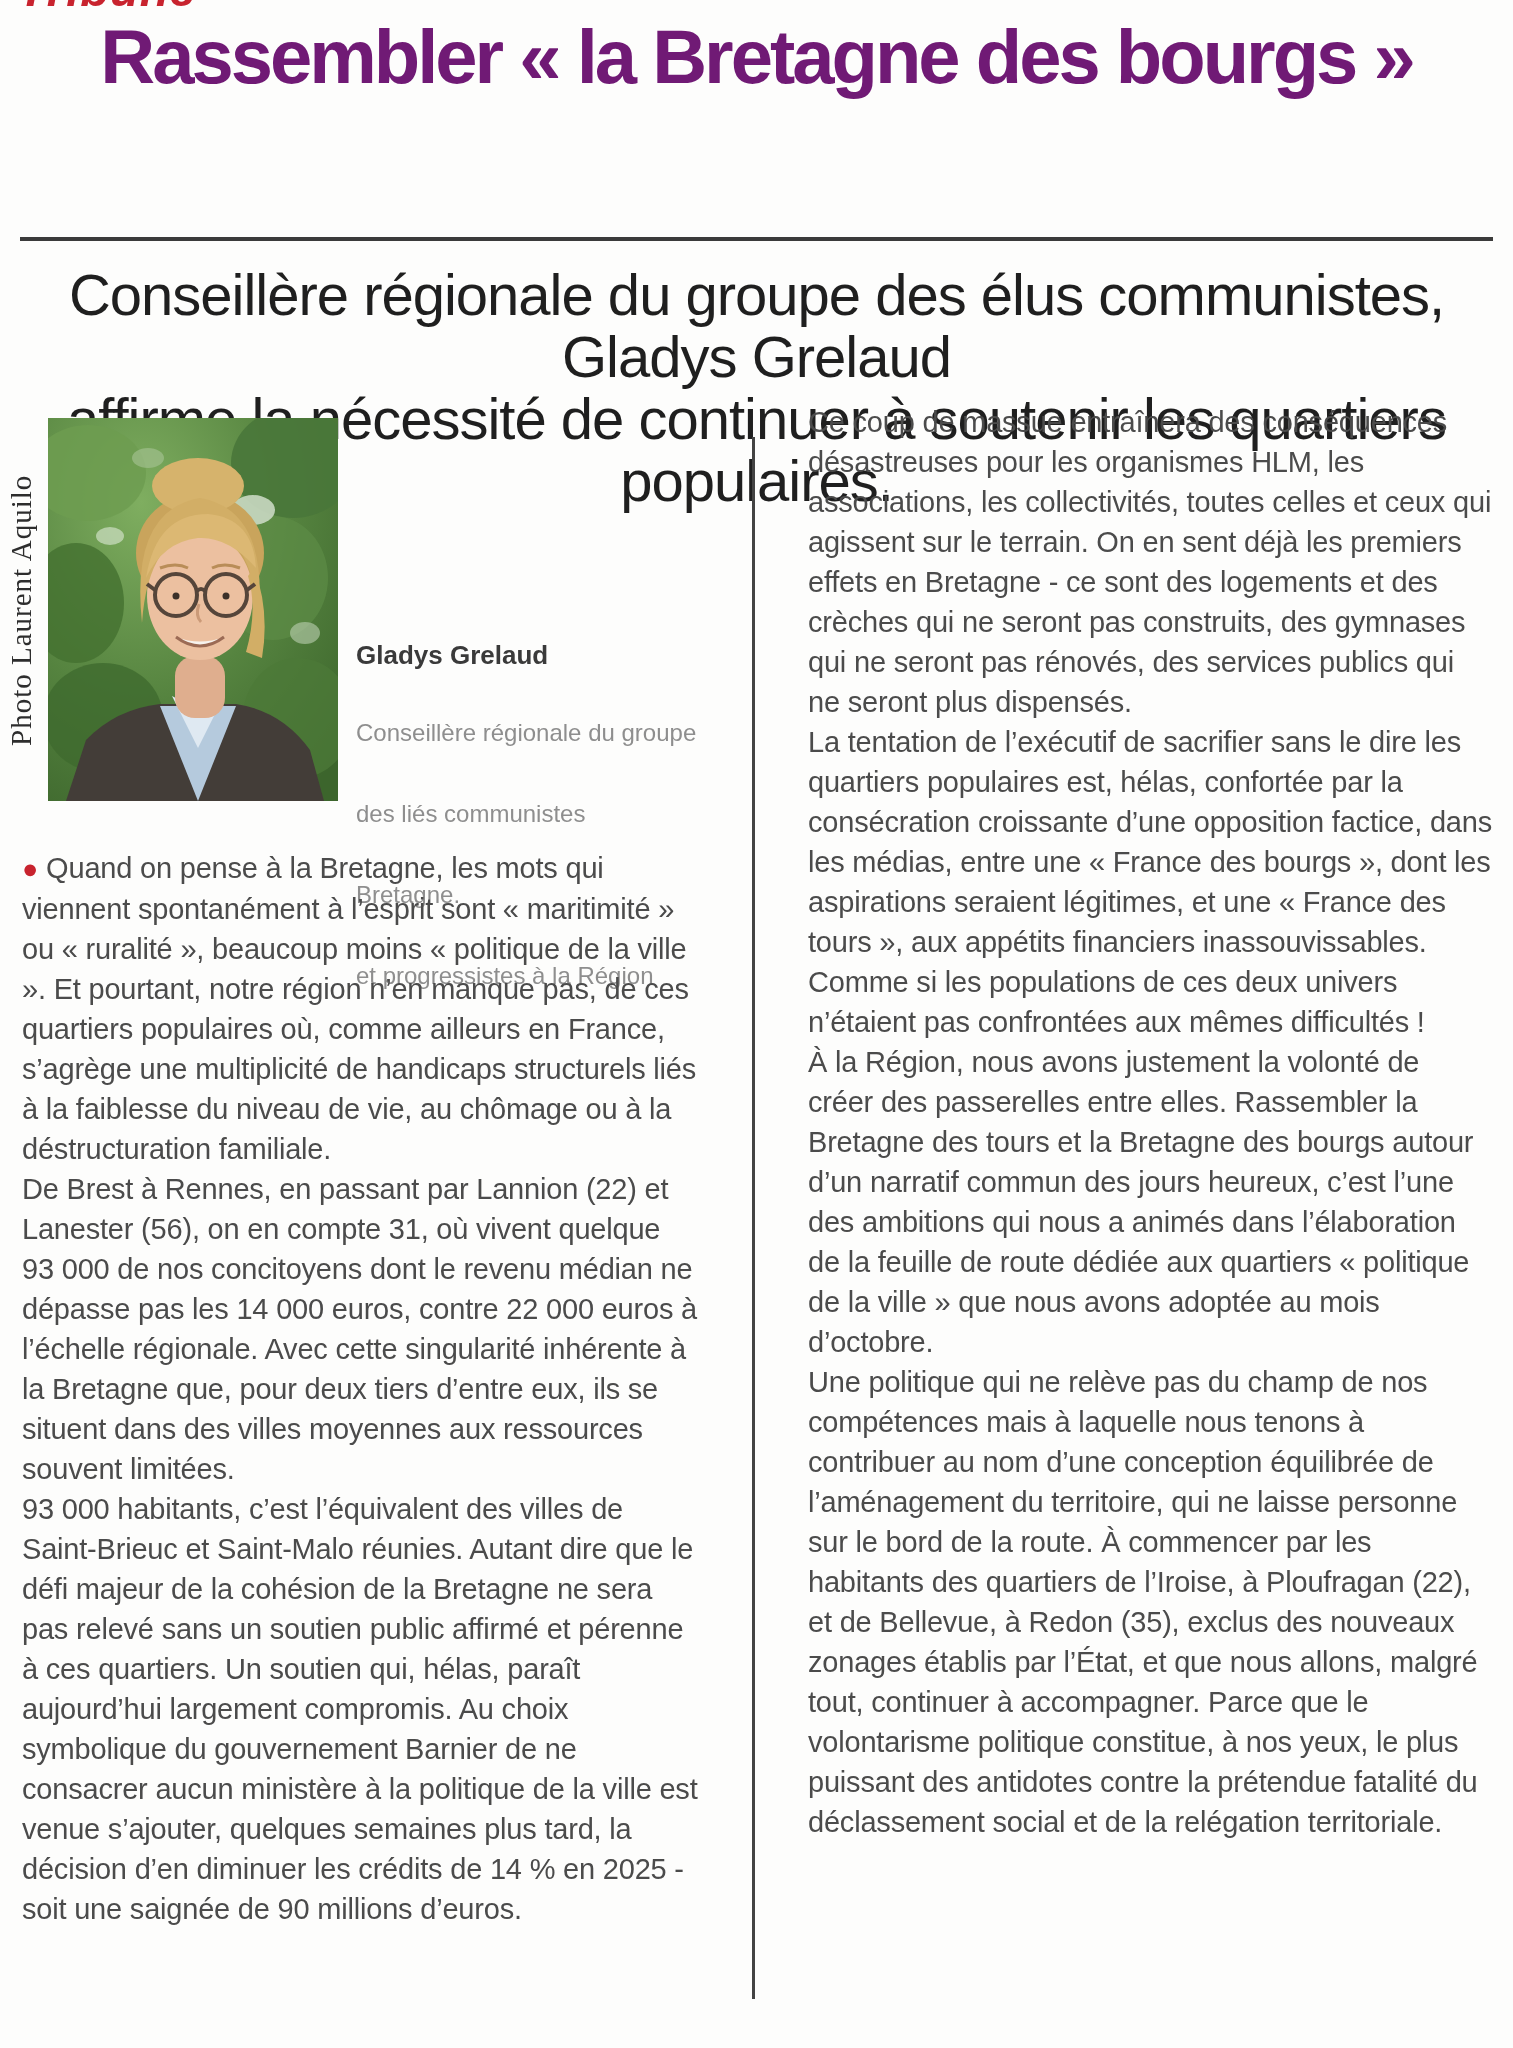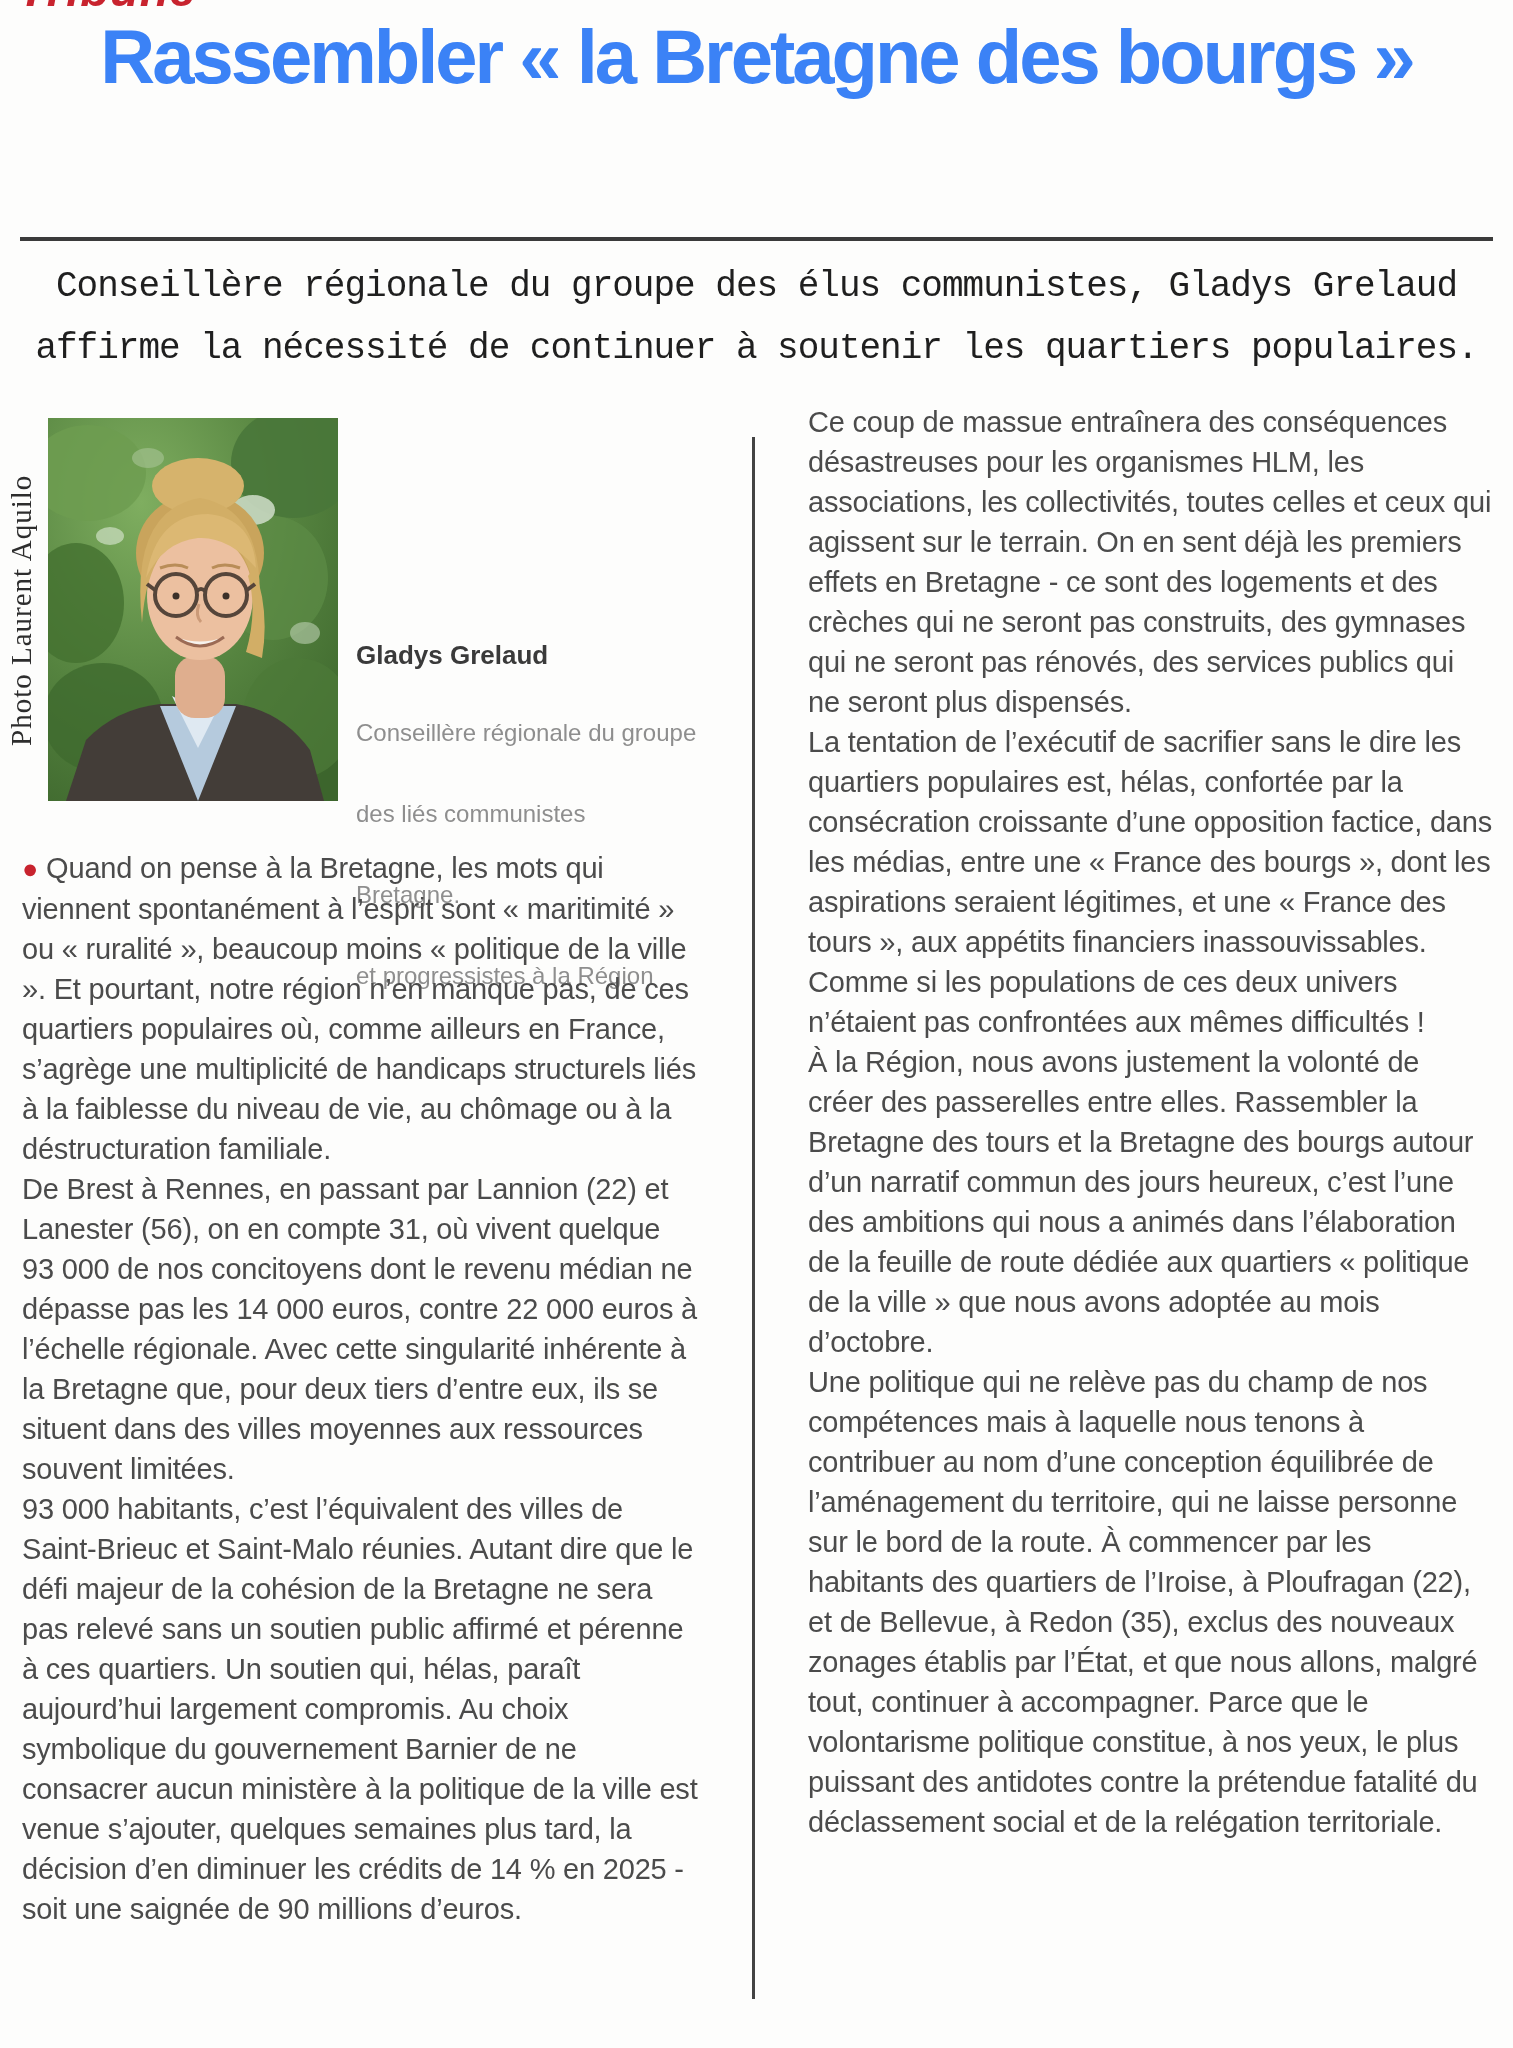--- a/index.html
+++ b/index.html
@@ -14,33 +14,33 @@
   
   .kicker{
     position:absolute;top:-34px;left:18px;
     font-style:italic;font-weight:bold;
     font-size:47px;line-height:1;
     color:#c8232e;letter-spacing:1px;
     white-space:nowrap;
   }
   .headline{
     position:absolute;top:14px;left:20px;width:1473px;
-    text-align:center;color:#3b82f6;
+    text-align:center;color:#701a75;
     font-weight:bold;font-size:76px;line-height:86px;
     letter-spacing:-3px;
   }
   .rule-h{
     position:absolute;top:237px;left:20px;width:1473px;height:4px;
     background:#3b3b3b;
   }
   .standfirst{
-    position:absolute;top:256px;left:20px;width:1473px;
+    position:absolute;top:264px;left:20px;width:1473px;
     text-align:center;
-    font-family:Liberation Mono, monospace;
-    font-size:36px;line-height:62px;color:#1f1f1f;
+    font-family:Liberation Sans, sans-serif;
+    font-size:58px;line-height:62px;color:#1f1f1f;
     letter-spacing:-1px;
   }
   .photo-credit{
     position:absolute;left:2px;top:420px;height:380px;width:38px;
     writing-mode:vertical-rl;
     transform:rotate(180deg);
     display:flex;align-items:center;justify-content:center;
     font-family:"Liberation Serif", serif;
     font-size:29px;color:#2d2d2d;letter-spacing:1px;
     white-space:nowrap;

